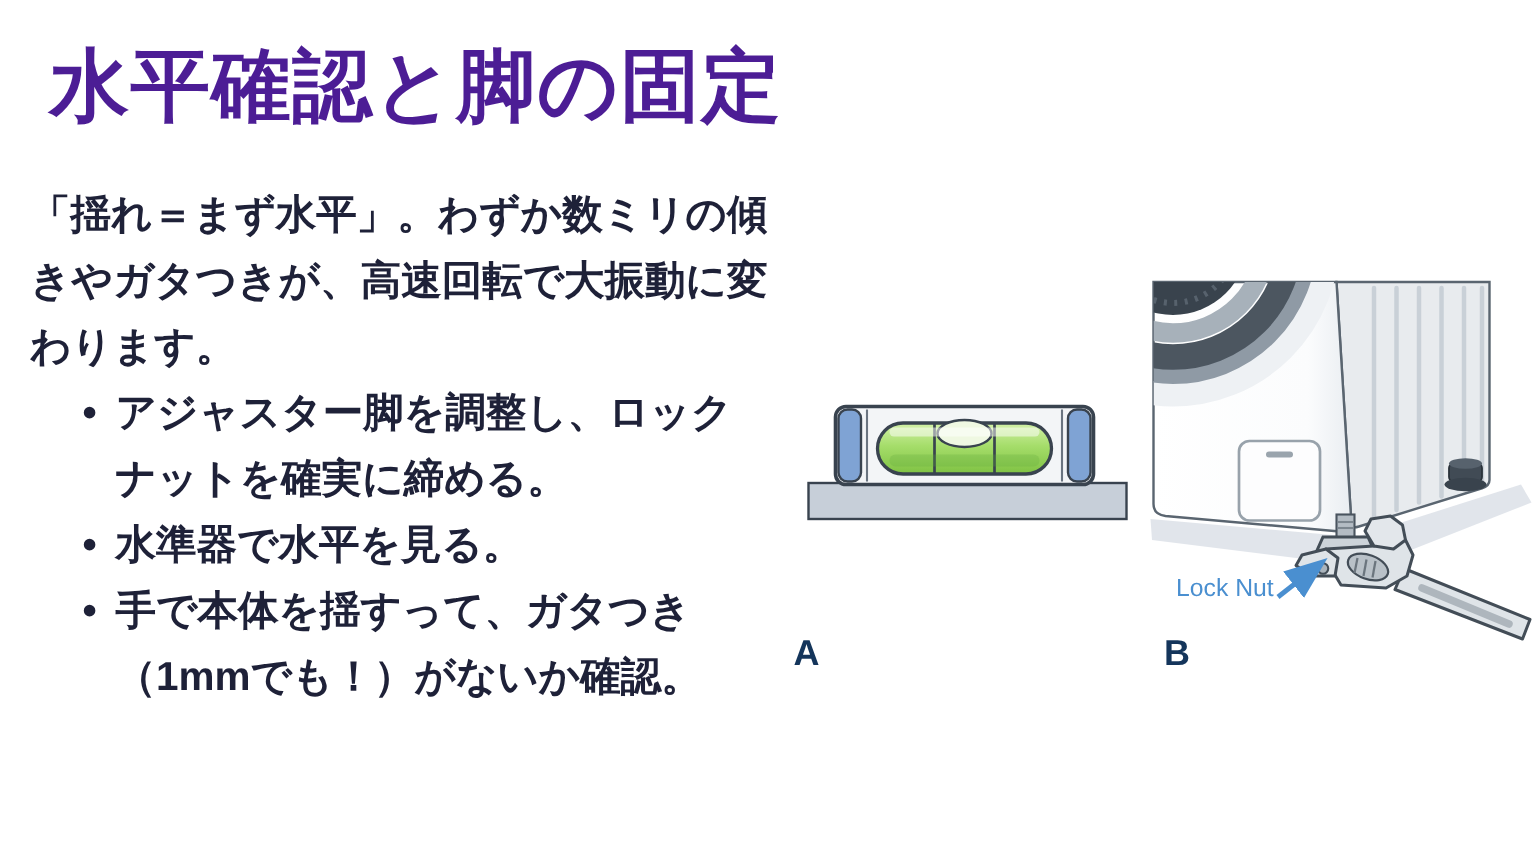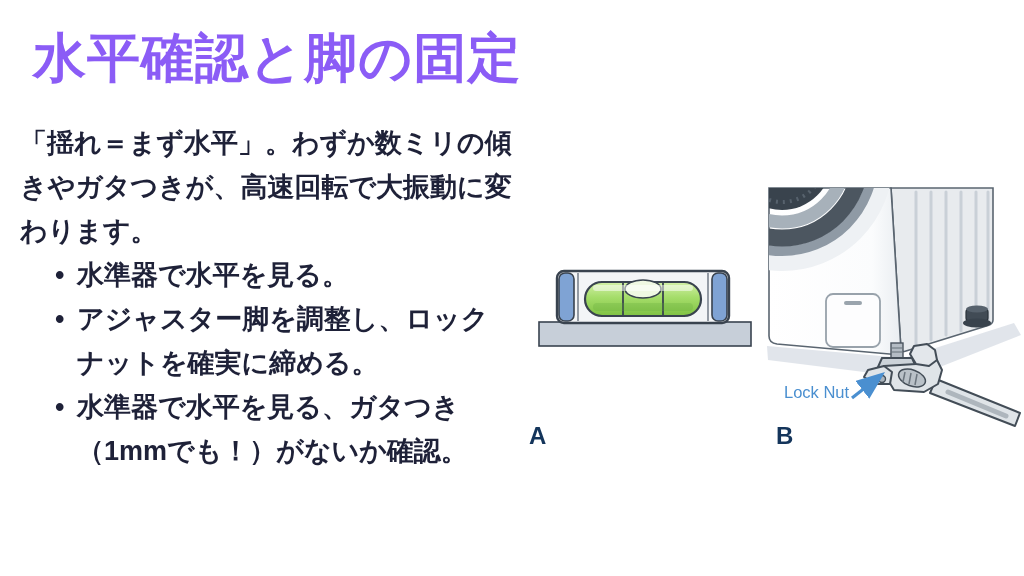--- a/index.html
+++ b/index.html
@@ -3,21 +3,21 @@
 <meta charset="utf-8">
 <style>
   html,body{margin:0;padding:0;}
   body{
     width:1024px;height:576px;overflow:hidden;background:#ffffff;
     font-family:"Liberation Sans","DejaVu Sans",sans-serif;
   }
   .slide{position:relative;width:1024px;height:576px;padding-top:26px;box-sizing:border-box;}
   h1.title{
     margin:0 0 0 33px;font-size:53px;line-height:1.22;font-weight:800;
-    color:#8b5cf6;letter-spacing:1px;
+    color:#4c1d95;letter-spacing:1px;
   }
   .text-col{
     margin:30px 0 0 20px;font-size:27px;line-height:44px;font-weight:700;
     color:#1e2138;letter-spacing:0;
   }
   p.intro{width:505px;margin:0;line-break:strict;}
   ul.bullets{margin:0 0 0 37px;padding:0;list-style:none;}
   ul.bullets li{position:relative;padding-left:20px;width:420px;line-break:strict;}
   ul.bullets li::before{content:"\2022";position:absolute;left:-2px;top:0;}
   .figure{position:absolute;}
@@ -37,23 +37,23 @@
 </head>
 <body>
 
 <div class="slide">
 
   <h1 class="title">水平確認と脚の固定</h1>
 
   <div class="text-col">
     <p class="intro">「揺れ＝まず水平」。わずか数ミリの傾きやガタつきが、高速回転で大振動に変わります。</p>
     <ul class="bullets">
+      <li>アジャスター脚を調整し、ロックナットを確実に締める。</li>
       <li>水準器で水平を見る。</li>
-      <li>アジャスター脚を調整し、ロックナットを確実に締める。</li>
-      <li>水準器で水平を見る、ガタつき（1mmでも！）がないか確認。</li>
+      <li>手で本体を揺すって、ガタつき（1mmでも！）がないか確認。</li>
     </ul>
   </div>
 
   <div class="figure fig-a">
     <svg width="220" height="92" viewBox="0 0 220 92">
       <defs>
         <linearGradient id="vialGrad" x1="0" y1="0" x2="0" y2="1">
           <stop offset="0%" stop-color="#d3f0a8"></stop>
           <stop offset="45%" stop-color="#a5dd6a"></stop>
           <stop offset="100%" stop-color="#7fc243"></stop>

